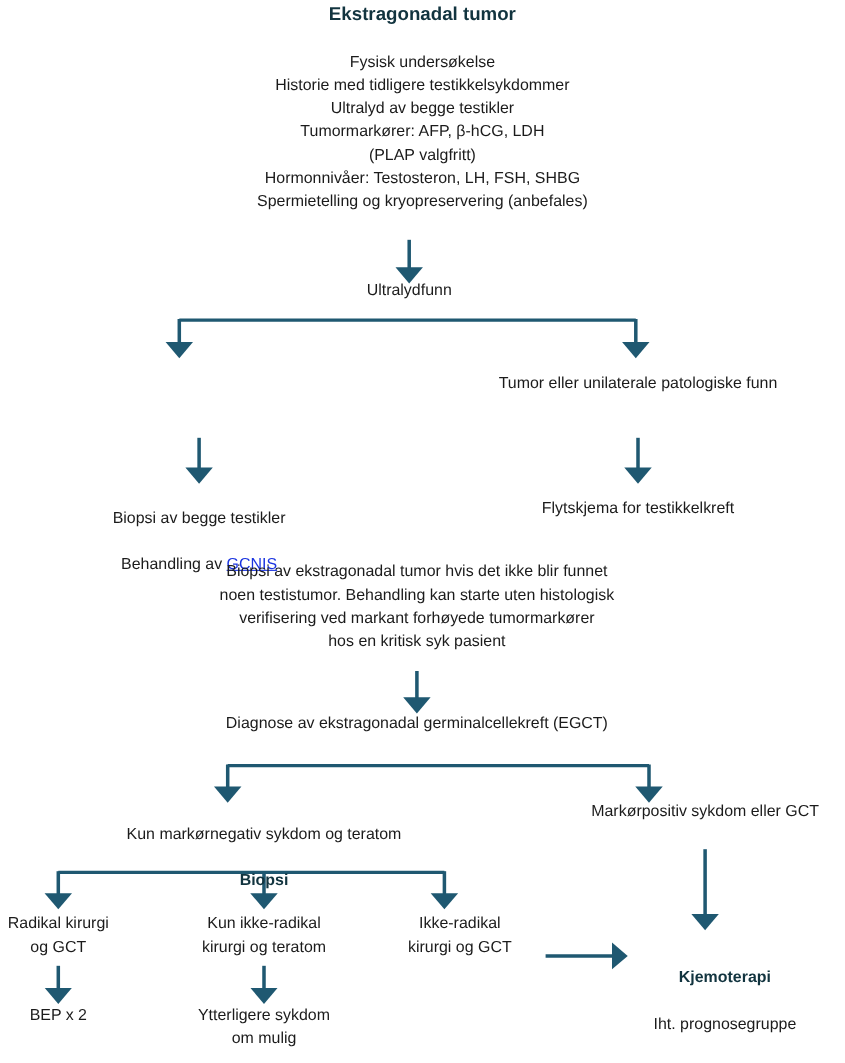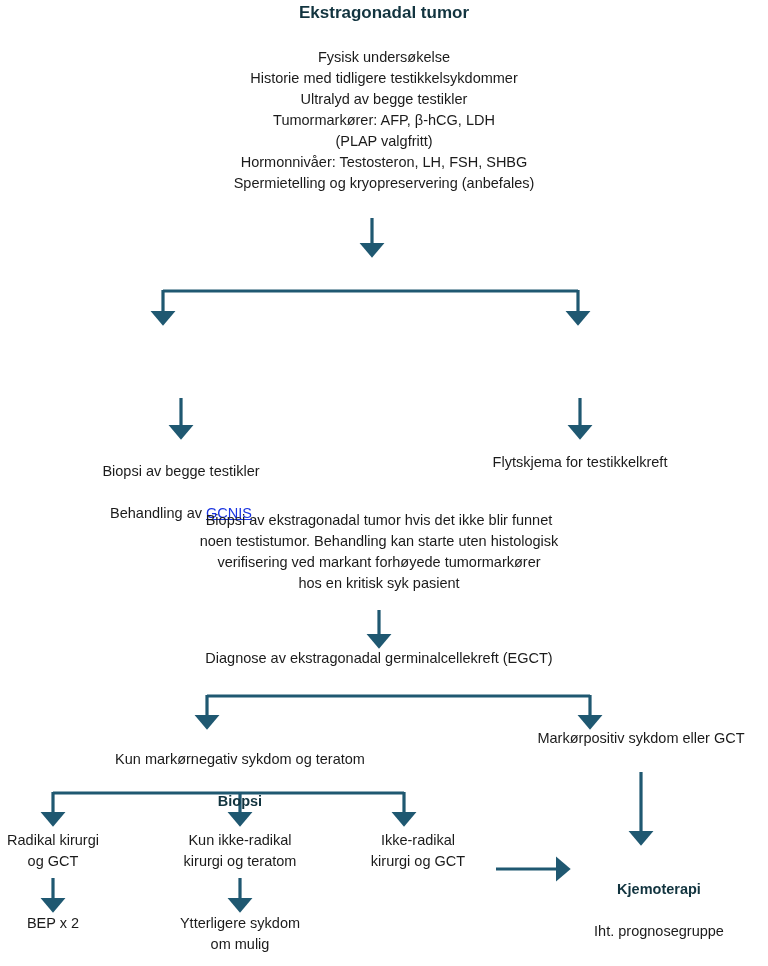--- a/index.html
+++ b/index.html
@@ -100,22 +100,24 @@
   <div class="txt" style="left:384px; top:47px; width:520px;">Fysisk undersøkelse
 Historie med tidligere testikkelsykdommer
 Ultralyd av begge testikler
 Tumormarkører: AFP, β-hCG, LDH
 (PLAP valgfritt)
 Hormonnivåer: Testosteron, LH, FSH, SHBG
 Spermietelling og kryopreservering (anbefales)</div>
 
   <div class="txt title" style="left:384px; top:2px; width:480px;">Ekstragonadal tumor</div>
 
+  <div class="txt" style="left:372px; top:254px; width:300px;">Ultralydfunn</div>
 
 
+  <div class="txt" style="left:580px; top:339px; width:370px;">Tumor eller unilaterale patologiske funn</div>
 
   <div class="txt" style="left:181px; top:440px; width:320px;">
     <span>Biopsi av begge testikler</span><br>
     <span>Behandling av </span><a class="link" href="#">GCNIS</a>
   </div>
 
   <div class="txt" style="left:580px; top:452px; width:330px;">Flytskjema for testikkelkreft</div>
 
   <div class="txt" style="left:379px; top:510px; width:470px;">Biopsi av ekstragonadal tumor hvis det ikke blir funnet
 noen testistumor. Behandling kan starte uten histologisk

